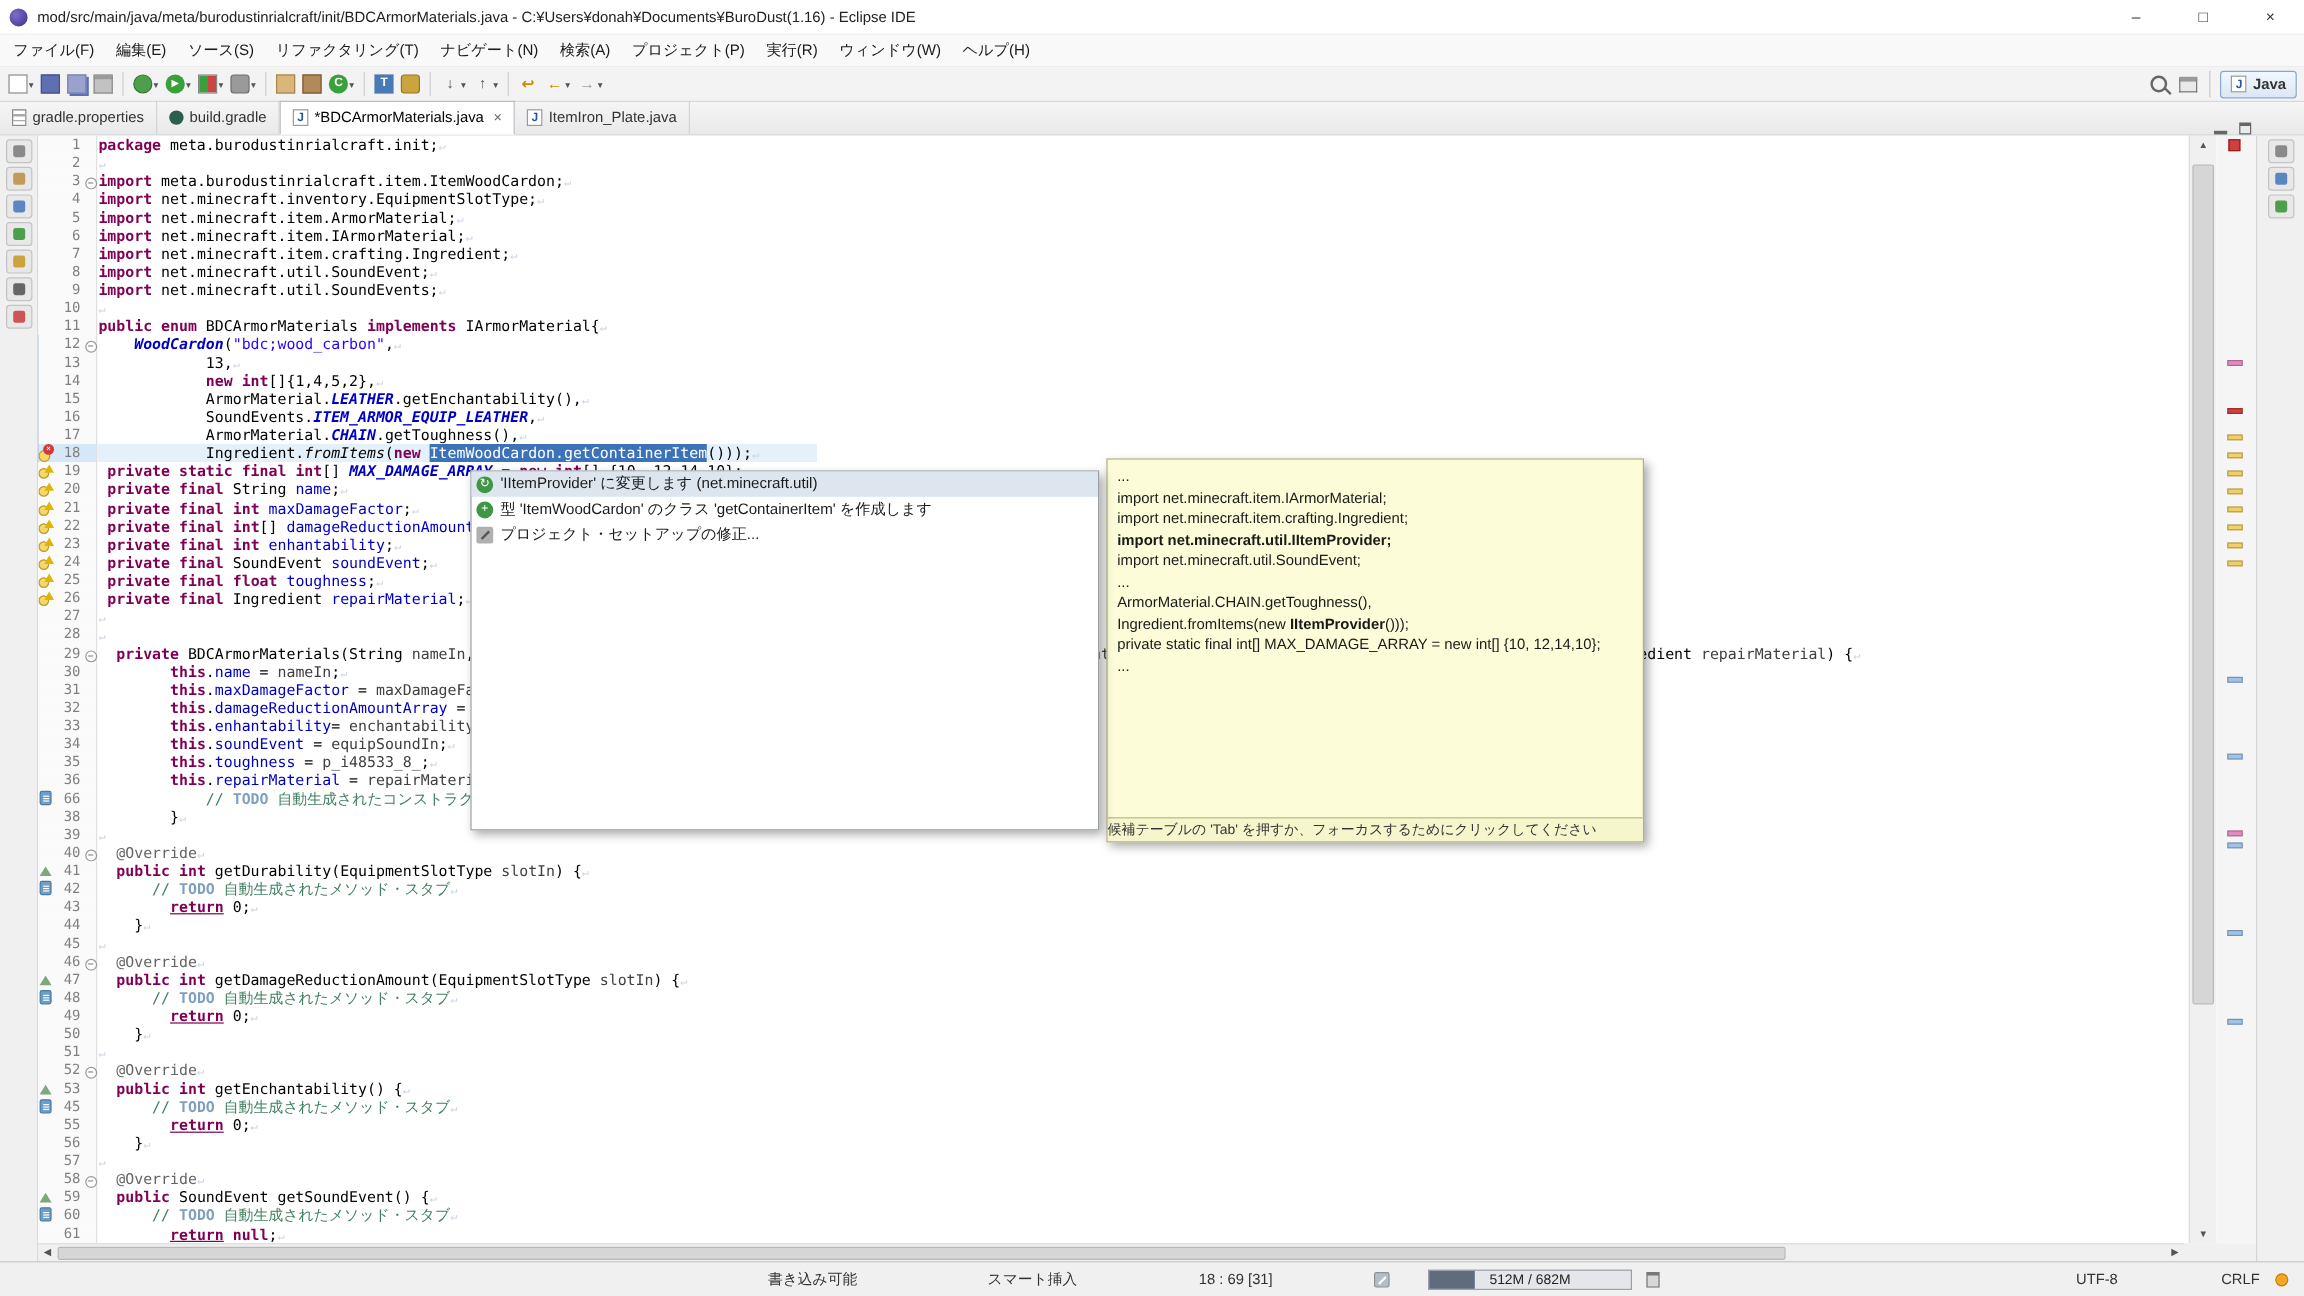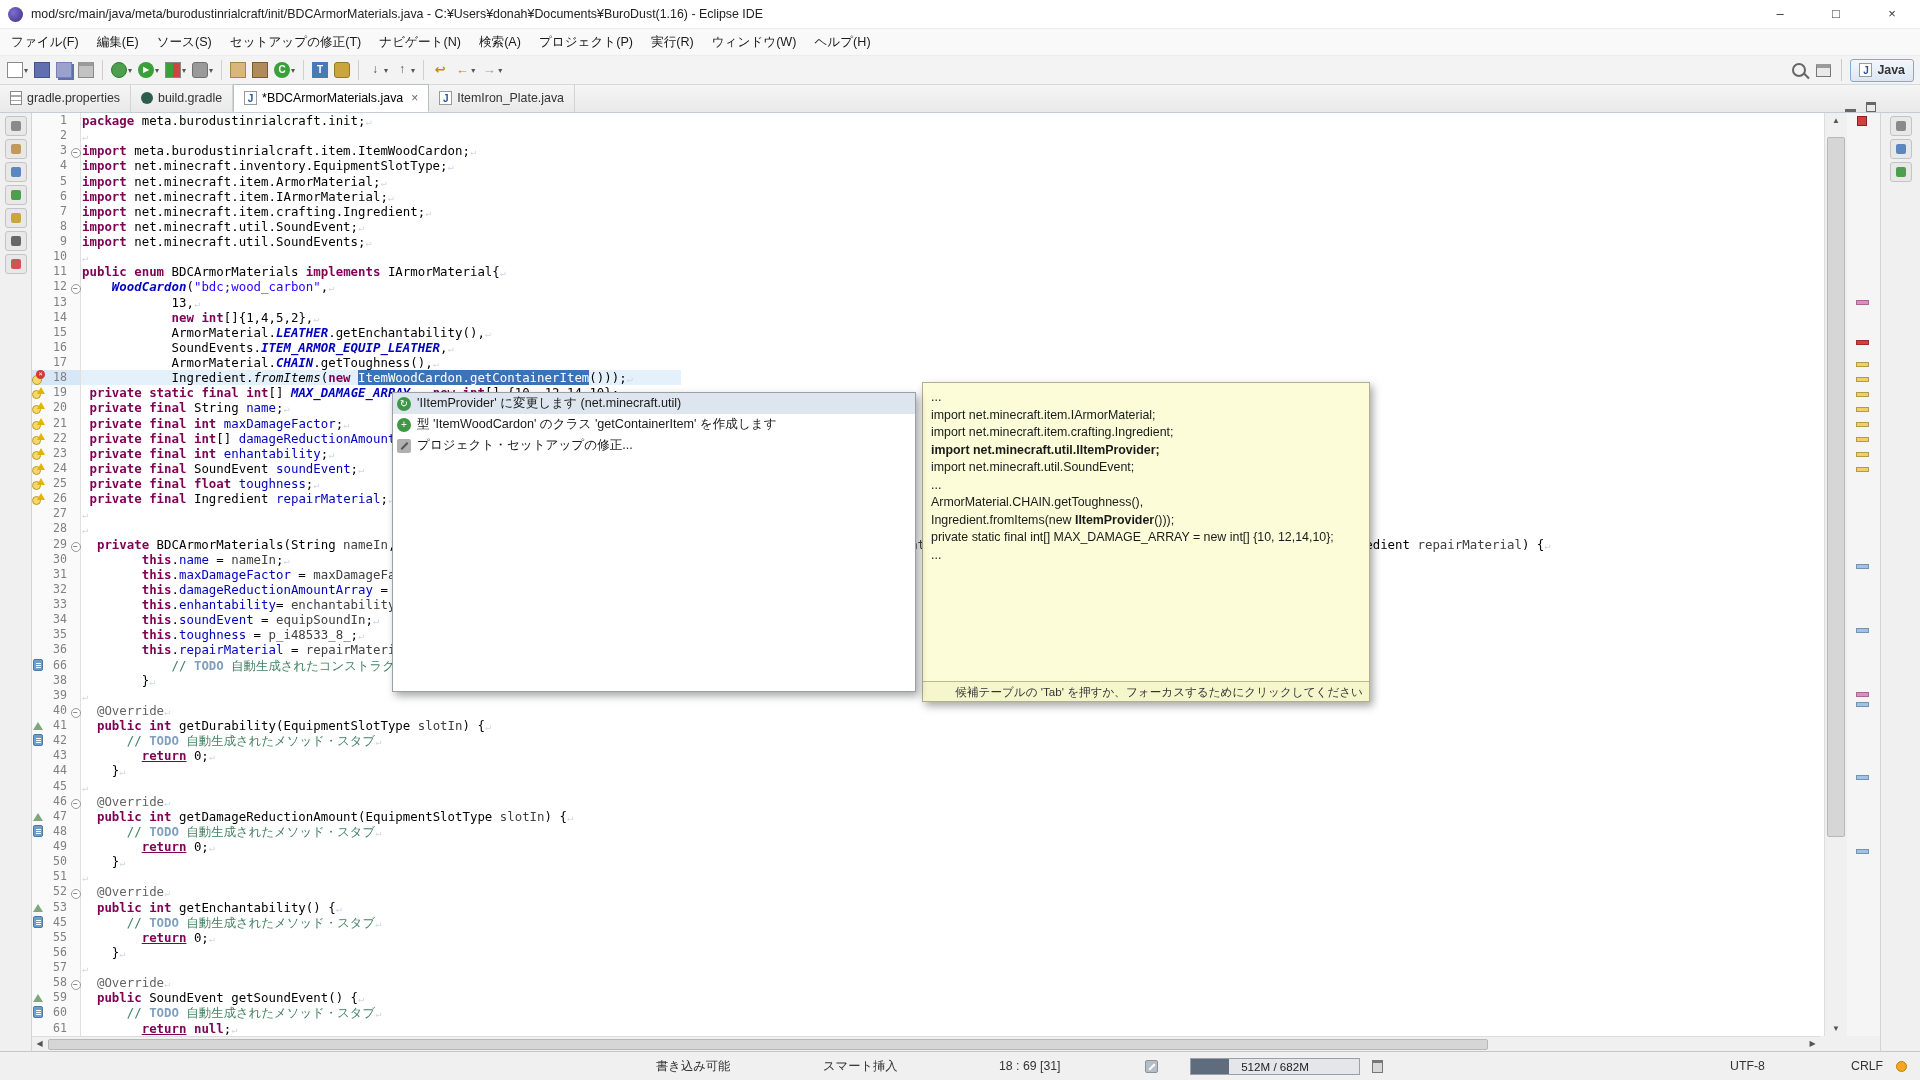--- a/index.html
+++ b/index.html
@@ -123,21 +123,21 @@
   .qf-ic{width:14px;height:14px;border-radius:50%;color:#fff;font-size:10px;line-height:14px;text-align:center;flex:none;margin-right:6px;position:relative}
   .qf-change-correction{background:#3f9746}
   .qf-create-method{background:#3f9746}
   .qf-fix-project-setup{background:#b0b0b0;border-radius:2px}
   .qf-fix-project-setup::after{content:"";position:absolute;left:3px;top:6px;width:9px;height:2px;background:#555;transform:rotate(-45deg)}
 
   
   #preview-panel{position:absolute;left:922px;top:382px;width:448px;height:320px;background:#fcfcd9;border:1px solid #b0b08a;box-shadow:3px 4px 8px rgba(0,0,0,.35);z-index:19;padding:6px 6px 26px 8px;overflow:hidden}
   .pv-line{font-size:12.4px;line-height:17.5px;color:#1a1a1a;white-space:nowrap}
   .pv-b{font-weight:bold}
-  #pv-footer{position:absolute;left:0;bottom:0;width:100%;height:20px;line-height:19px;background:#f6f6cd;border-top:1px solid #b9b98a;text-align:right;padding-right:6px;font-size:11.6px;color:#333}
+  #pv-footer{position:absolute;left:0;bottom:0;width:100%;height:20px;line-height:19px;background:#f6f6cd;border-top:1px solid #b9b98a;text-align:left;padding-right:6px;font-size:11.6px;color:#333}
 
   
   #statusbar{position:absolute;left:0;top:1051px;width:1920px;height:29px;background:#f0f0f0;border-top:1px solid #c6c6c6;font-size:12.3px;color:#333}
   #statusbar .sb{position:absolute;top:0;line-height:28px;white-space:nowrap}
   #sb-pencil{position:absolute;left:1145px;top:8px;width:13px;height:13px;background:#b5bdc6;border:1px solid #8a929a;border-radius:2px}
   #sb-pencil::after{content:"";position:absolute;left:2px;top:5px;width:8px;height:2px;background:#fff;transform:rotate(-45deg)}
   #sb-mem{position:absolute;left:1190px;top:6px;width:170px;height:17px;background:#e4e6ea;border:1px solid #9aa0a8}
   .mem-dark{position:absolute;left:0;top:0;width:38px;height:15px;background:#5f6c7d}
   #sb-mem .mem-txt{position:absolute;left:0;top:0;width:100%;text-align:center;line-height:15px;font-size:11.6px;color:#222}
   #sb-trash{position:absolute;left:1372px;top:8px;width:11px;height:13px;border:1px solid #777;border-top:3px solid #777;background:#d8d8d8}
@@ -153,21 +153,21 @@
     <span class="wbtn">–</span>
     <span class="wbtn">□</span>
     <span class="wbtn">×</span>
   </div>
 </div>
 
 <div id="menubar">
     <span class="menu-item">ファイル(F)</span>
     <span class="menu-item">編集(E)</span>
     <span class="menu-item">ソース(S)</span>
-    <span class="menu-item">セットアップの修正(T)</span>
+    <span class="menu-item">リファクタリング(T)</span>
     <span class="menu-item">ナビゲート(N)</span>
     <span class="menu-item">検索(A)</span>
     <span class="menu-item">プロジェクト(P)</span>
     <span class="menu-item">実行(R)</span>
     <span class="menu-item">ウィンドウ(W)</span>
     <span class="menu-item">ヘルプ(H)</span>
   </div>
 
 <div id="toolbar">
   <div id="tb-left">
@@ -440,21 +440,21 @@
       <div class="pv-line"><span class="pv-n">...</span></div>
       <div class="pv-line"><span class="pv-n">ArmorMaterial.CHAIN.getToughness(),</span></div>
       <div class="pv-line"><span class="pv-n">Ingredient.fromItems(new </span><span class="pv-b">IItemProvider</span><span class="pv-n">()));</span></div>
       <div class="pv-line"><span class="pv-n">private static final int[] MAX_DAMAGE_ARRAY = new int[] {10, 12,14,10};</span></div>
       <div class="pv-line"><span class="pv-n">...</span></div>
     </div>
   <div id="pv-footer">候補テーブルの 'Tab' を押すか、フォーカスするためにクリックしてください</div>
 </div>
 
 <div id="statusbar">
-  <span class="sb" style="left:656px">書き込み可能</span>
+  <span class="sb" style="left:640px">書き込み可能</span>
   <span class="sb" style="left:823px">スマート挿入</span>
   <span class="sb" style="left:999px">18 : 69 [31]</span>
   <span id="sb-pencil"></span>
   <div id="sb-mem">
     <div class="mem-dark"></div>
     <span class="mem-txt">512M / 682M</span>
   </div>
   <span id="sb-trash"></span>
   <span class="sb" style="left:1730px">UTF-8</span>
   <span class="sb" style="left:1851px">CRLF</span>

